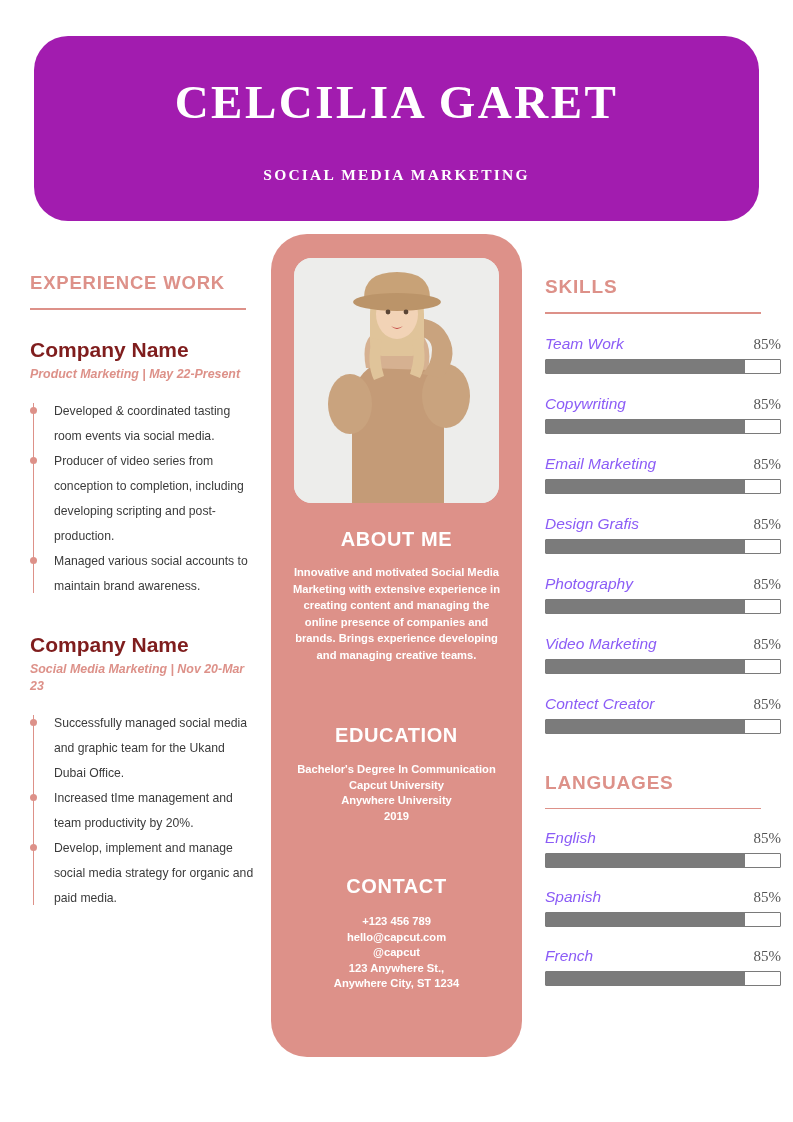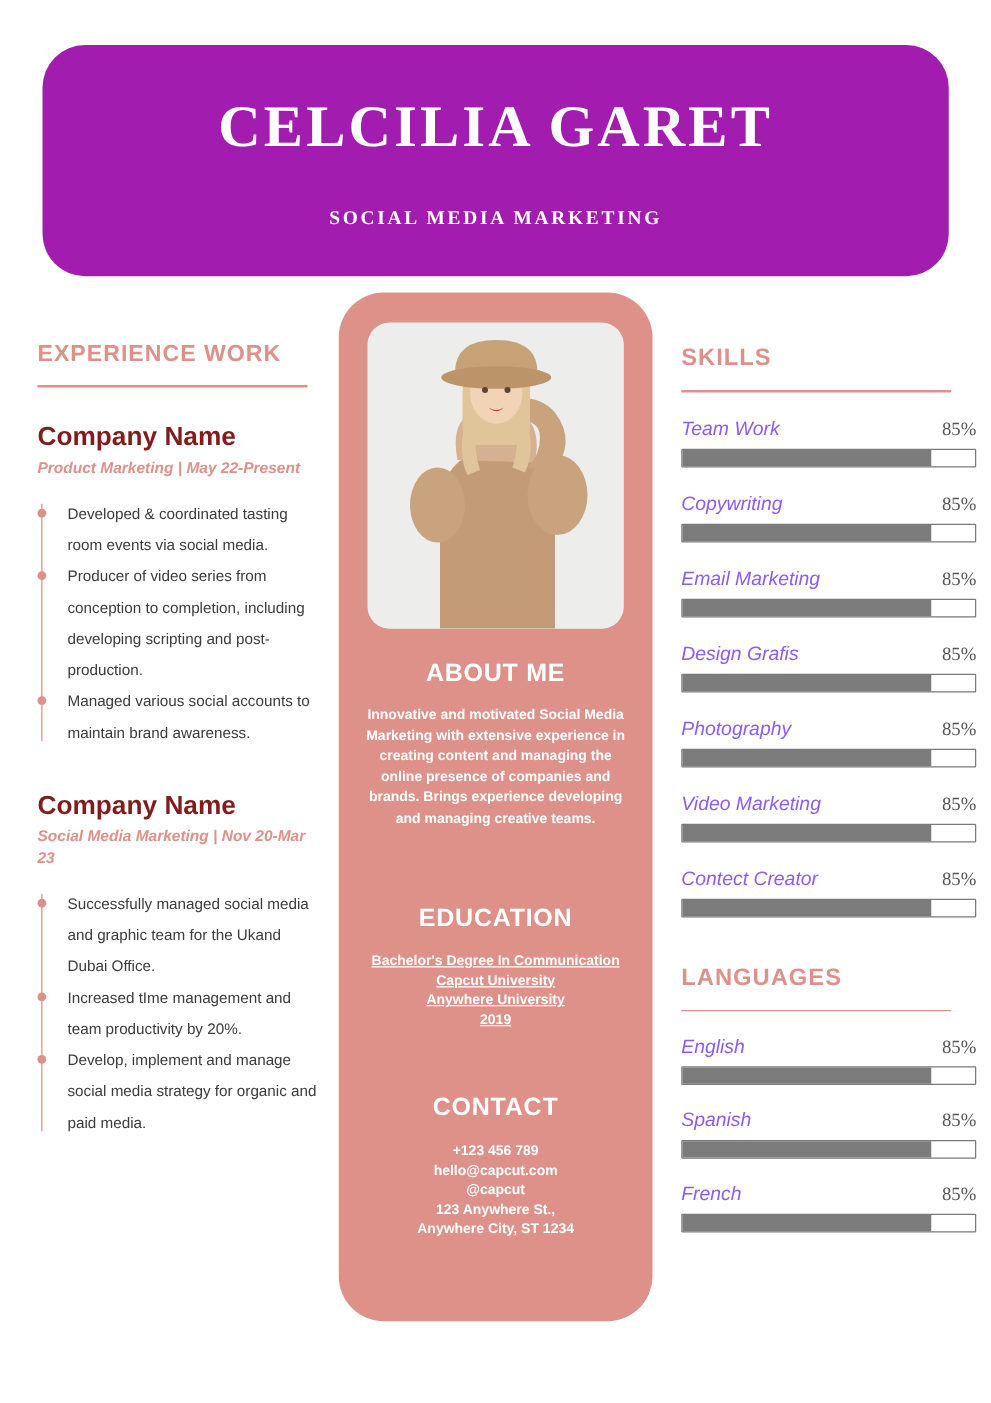--- a/index.html
+++ b/index.html
@@ -73,21 +73,21 @@
   .center-body {
     font-size: 11.2px;
     line-height: 16.5px;
     font-weight: bold;
     padding: 0 16px;
     margin: 0;
   }
   .blk-about { position:absolute; left:0; top:294px; width:100%; }
   .blk-about .center-body { margin-top: 13px; }
   .blk-edu { position:absolute; left:0; top:490px; width:100%; }
-  .blk-edu .center-body { margin-top: 15px; line-height: 15.5px; text-decoration: underline; }
+  .blk-edu .center-body { margin-top: 15px; line-height: 15.5px; }
   .blk-contact { position:absolute; left:0; top:641px; width:100%; }
   .blk-contact .center-body { margin-top: 16px; line-height: 15.5px; }
 
   
   .left-col {
     position: absolute;
     left: 30px; top: 272px;
     width: 225px;
   }
   .sec-head {

